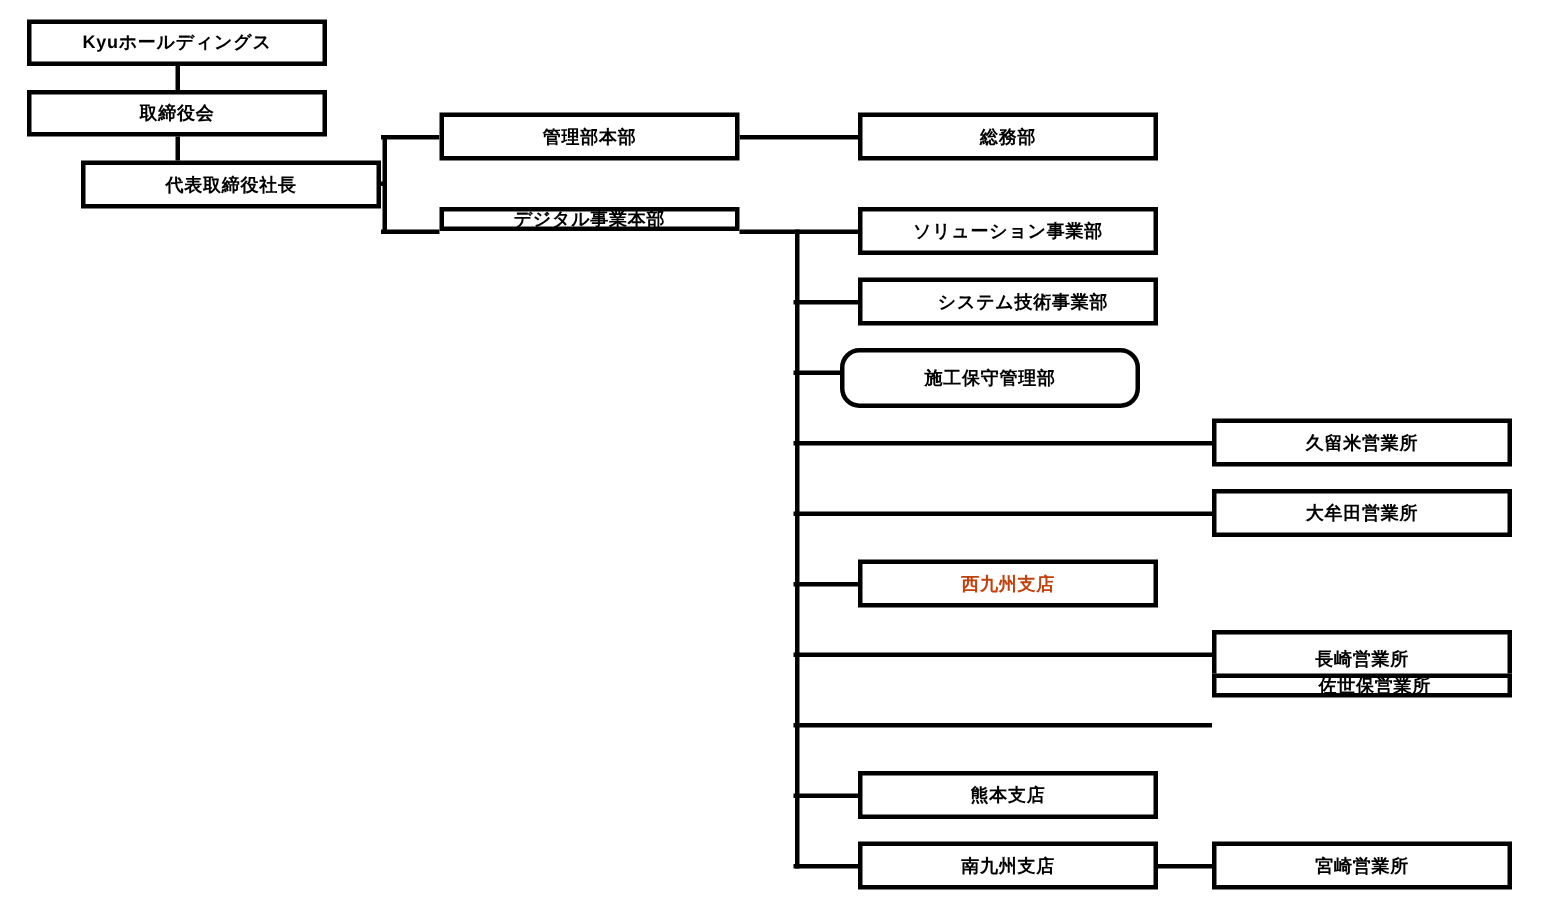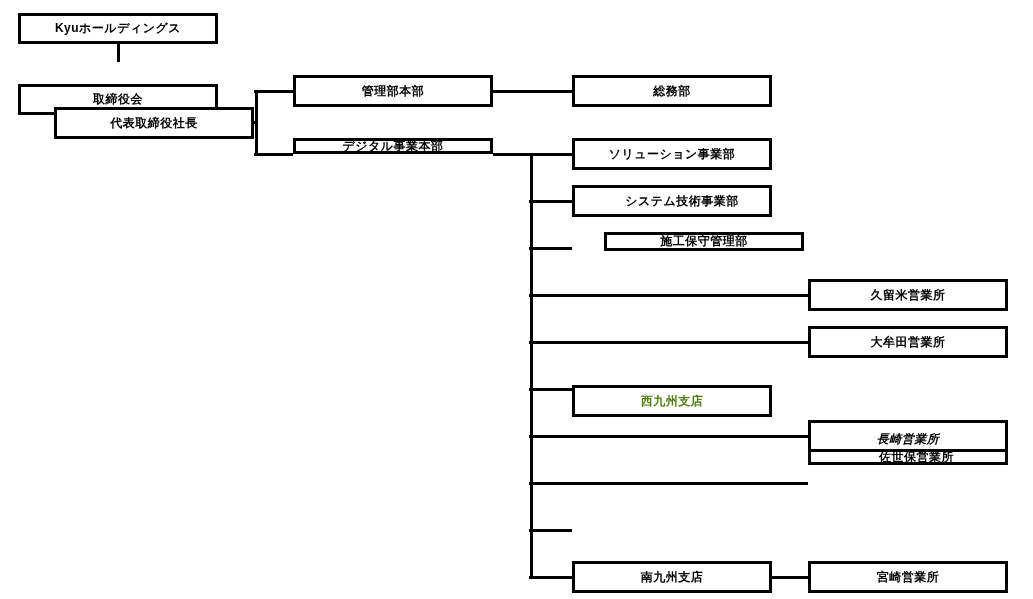--- a/index.html
+++ b/index.html
@@ -51,28 +51,29 @@
     <div class="connector" style="background: rgb(0, 0, 0); left: 529px; top: 247px; width: 43px; height: 3px;"></div>
     <div class="connector" style="background: rgb(0, 0, 0); left: 529px; top: 294px; width: 279px; height: 3px;"></div>
     <div class="connector" style="background: rgb(0, 0, 0); left: 529px; top: 341px; width: 279px; height: 3px;"></div>
     <div class="connector" style="background: rgb(0, 0, 0); left: 529px; top: 388px; width: 43px; height: 3px;"></div>
     <div class="connector" style="background: rgb(0, 0, 0); left: 529px; top: 435px; width: 279px; height: 3px;"></div>
     <div class="connector" style="background: rgb(0, 0, 0); left: 529px; top: 482px; width: 279px; height: 3px;"></div>
     <div class="connector" style="background: rgb(0, 0, 0); left: 529px; top: 529px; width: 43px; height: 3px;"></div>
     <div class="connector" style="background: rgb(0, 0, 0); left: 529px; top: 576px; width: 43px; height: 3px;"></div>
     <div class="connector" style="background: rgb(0, 0, 0); left: 772px; top: 576px; width: 36px; height: 3px;"></div>
     <div class="org-box" style="left: 18px; top: 13px; width: 200px; height: 31px; border-color: rgb(0, 0, 0); color: rgb(0, 0, 0);">Kyuホールディングス</div>
-    <div class="org-box" style="left: 18px; top: 60px; width: 200px; height: 31px; border-color: rgb(0, 0, 0); color: rgb(0, 0, 0); margin-top: 24px;">取締役会</div>
+    <div class="org-box" style="left: 18px; top: 60px; width: 200px; height: 31px; border-color: rgb(0, 0, 0); color: rgb(0, 0, 0);">取締役会</div>
     <div class="org-box" style="left: 18px; top: 107px; width: 200px; height: 32px; border-color: rgb(0, 0, 0); color: rgb(0, 0, 0); margin-left: 36px;">代表取締役社長</div>
     <div class="org-box" style="left: 293px; top: 75px; width: 200px; height: 32px; border-color: rgb(0, 0, 0); color: rgb(0, 0, 0);">管理部本部</div>
     <div class="org-box" style="left: 572px; top: 75px; width: 200px; height: 32px; border-color: rgb(0, 0, 0); color: rgb(0, 0, 0);">総務部</div>
     <div class="org-box" style="left: 293px; top: 138px; width: 200px; height: 16px; border-color: rgb(0, 0, 0); color: rgb(0, 0, 0);">デジタル事業本部</div>
     <div class="org-box" style="left: 572px; top: 138px; width: 200px; height: 32px; border-color: rgb(0, 0, 0); color: rgb(0, 0, 0);">ソリューション事業部</div>
     <div class="org-box" style="left: 572px; top: 185px; width: 200px; height: 32px; border-color: rgb(0, 0, 0); color: rgb(0, 0, 0); padding-left: 20px;">システム技術事業部</div>
-    <div class="org-box" style="left: 604px; top: 232px; width: 200px; height: 19px; border-color: rgb(0, 0, 0); color: rgb(0, 0, 0);">施工保守管理部</div>
+    <div class="org-box" style="left: 560px; top: 232px; width: 200px; height: 40px; border-color: rgb(0, 0, 0); color: rgb(0, 0, 0); border-radius: 13px;">施工保守管理部</div>
     <div class="org-box" style="left: 808px; top: 279px; width: 200px; height: 32px; border-color: rgb(0, 0, 0); color: rgb(0, 0, 0);">久留米営業所</div>
     <div class="org-box" style="left: 808px; top: 326px; width: 200px; height: 32px; border-color: rgb(0, 0, 0); color: rgb(0, 0, 0);">大牟田営業所</div>
-    <div class="org-box" style="left: 572px; top: 373px; width: 200px; height: 32px; border-color: rgb(0, 0, 0); color: #4d7c0f; margin-top: 12px;">西九州支店</div>
-    <div class="org-box" style="left: 808px; top: 420px; width: 200px; height: 38px; border-color: rgb(0, 0, 0); color: rgb(0, 0, 0); font-style: italic;">長崎営業所</div>
+    <div class="org-box" style="left: 572px; top: 373px; width: 200px; height: 32px; border-color: rgb(0, 0, 0); color: #c2410c;">西九州支店</div>
+    <div class="org-box" style="left: 808px; top: 420px; width: 200px; height: 38px; border-color: rgb(0, 0, 0); color: rgb(0, 0, 0);">長崎営業所</div>
     <div class="org-box" style="left: 808px; top: 449px; width: 200px; height: 16px; border-color: rgb(0, 0, 0); color: rgb(0, 0, 0); padding-left: 17px;">佐世保営業所</div>
+    <div class="org-box" style="left: 572px; top: 514px; width: 200px; height: 32px; border-color: rgb(0, 0, 0); color: rgb(0, 0, 0);">熊本支店</div>
     <div class="org-box" style="left: 572px; top: 561px; width: 200px; height: 32px; border-color: rgb(0, 0, 0); color: rgb(0, 0, 0);">南九州支店</div>
     <div class="org-box" style="left: 808px; top: 561px; width: 200px; height: 32px; border-color: rgb(0, 0, 0); color: rgb(0, 0, 0);">宮崎営業所</div>
   </div>
 
 </body></html>

